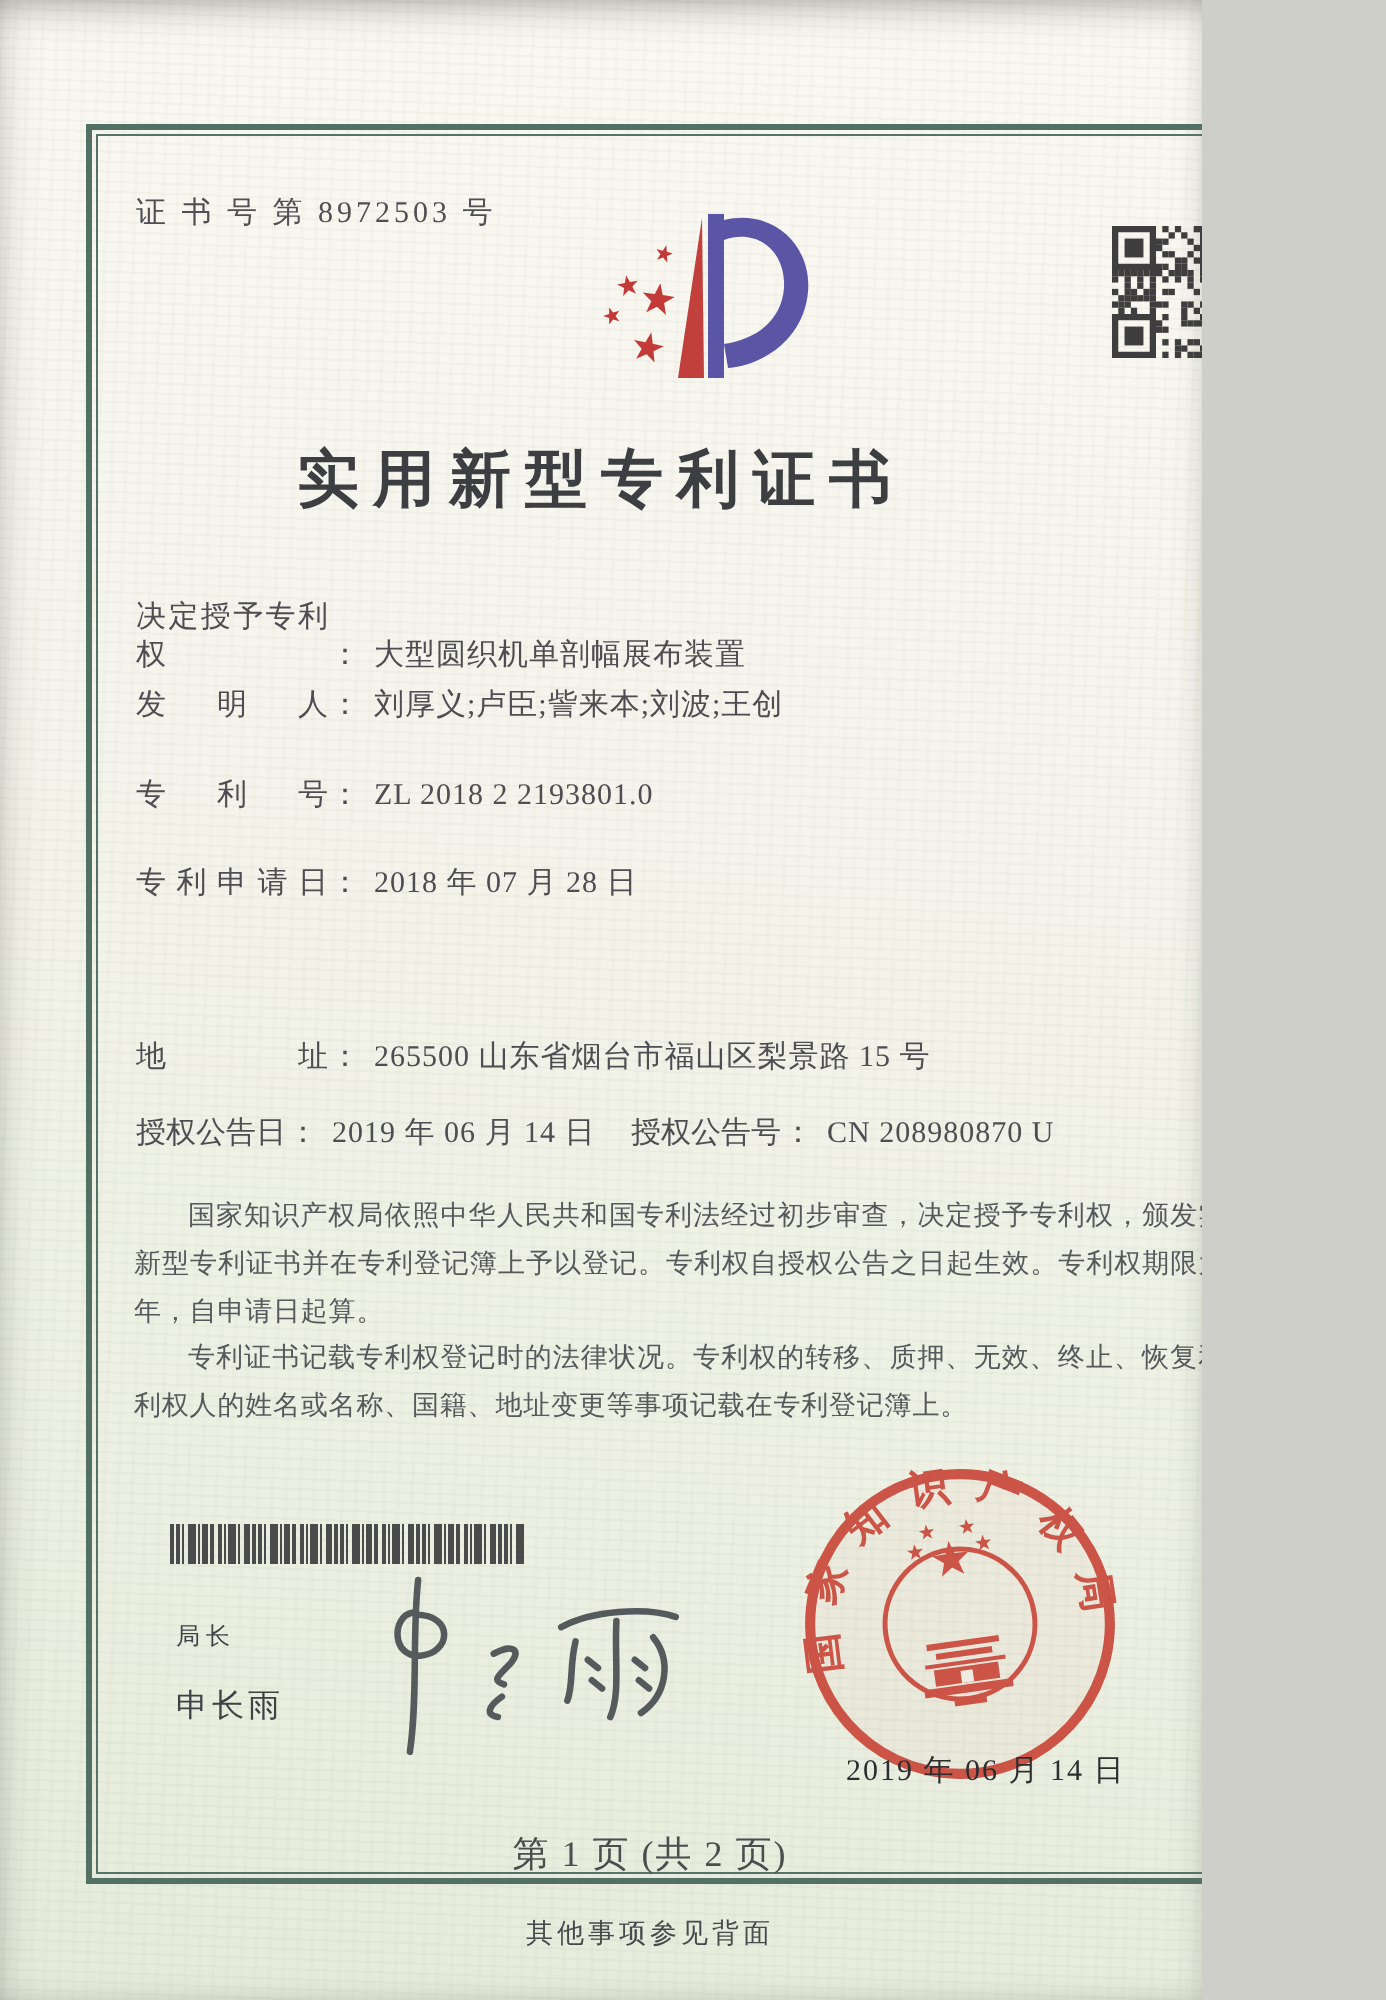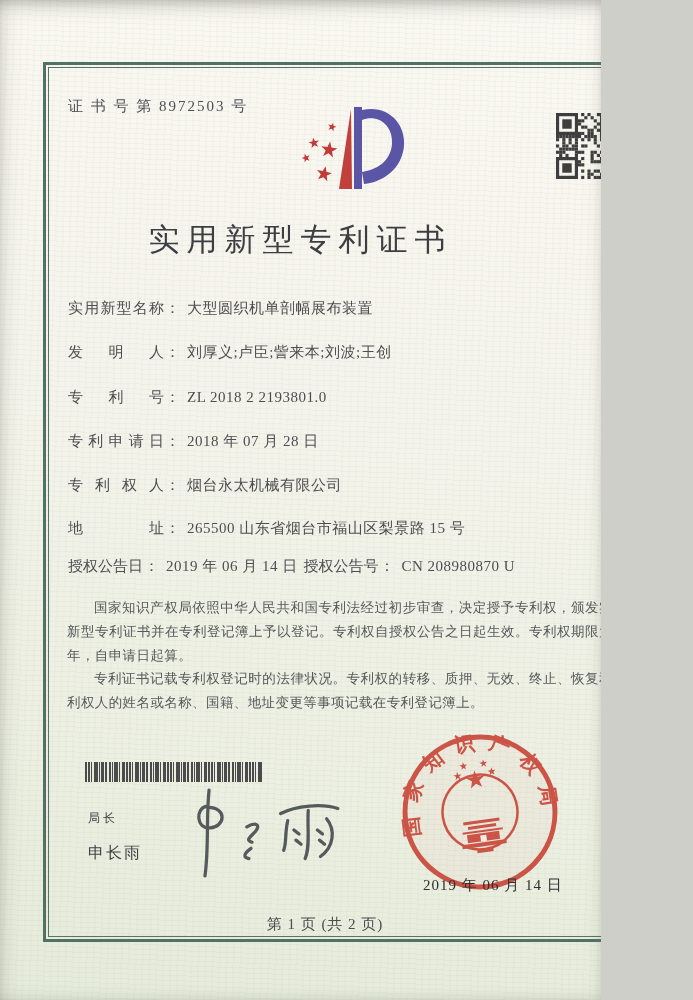--- a/index.html
+++ b/index.html
@@ -15,38 +15,38 @@
                 inset 0 -10px 16px -12px rgba(120,130,112,.3);
     font-family:"Liberation Serif","DejaVu Serif",serif;
     color:#4a4a4a;
   }
   .frame{position:absolute;left:43px;top:62px;width:606px;height:874px;border:3px solid #537064;}
   .frame-inner{position:absolute;inset:2px;border:1px solid #56736a;}
   .cert-no{position:absolute;left:68px;top:97px;font-size:15px;letter-spacing:2px;color:#4f4f54;}
   .logo{position:absolute;left:282px;top:102px;}
   .qr{position:absolute;left:556px;top:113px;}
   .title{position:absolute;left:0;right:0;top:219px;text-align:center;
-         font-size:31px;font-weight:normal;letter-spacing:7px;color:#3c3e41;}
+         font-size:31px;font-weight:bold;letter-spacing:7px;color:#3c3e41;}
   .field{position:absolute;left:68px;font-size:15px;color:#4e4e52;white-space:nowrap;}
   .lbl{display:inline-block;width:96px;text-align:justify;text-align-last:justify;white-space:normal;vertical-align:bottom;}
   .lbl5{display:inline-block;white-space:normal;vertical-align:bottom;}
   .colon{padding:0 7px 0 1px;}
   .val{letter-spacing:.5px;}
   .f0{top:299px}.f1{top:343px}.f2{top:388px}.f3{top:432px}.f4{top:476px}.f5{top:519px}.f6{top:557px}
-  .pair2{margin-left:2px;}
+  .pair2{margin-left:14px;}
   .paras{position:absolute;left:67px;top:596px;width:560px;font-size:13.5px;line-height:1.76;
          color:#56585b;text-align:justify;}
   .paras p{margin:0;text-indent:2em;letter-spacing:.4px;}
   .barcode{position:absolute;left:85px;top:762px;}
   .officer-title{position:absolute;left:88px;top:810px;font-size:12px;letter-spacing:3px;color:#3f4245;}
   .officer-name{position:absolute;left:88px;top:843px;font-size:16px;letter-spacing:2px;color:#3f4245;}
   .sig{position:absolute;left:193px;top:788px;}
   .seal{position:absolute;left:399px;top:731px;width:162px;height:162px;transform:rotate(-8deg);opacity:.92;}
   .seal-date{position:absolute;left:423px;top:876px;font-size:15px;letter-spacing:1px;color:#2e2e30;}
-  .page-no{position:absolute;left:120px;top:915px;width:410px;text-align:center;font-size:15px;color:#4b4d4f;letter-spacing:1px;}
+  .page-no{position:absolute;left:120px;top:915px;width:410px;text-align:center;font-size:18px;color:#4b4d4f;letter-spacing:1px;}
   .back-note{position:absolute;left:120px;top:958px;width:410px;text-align:center;font-size:13.5px;color:#474a4c;letter-spacing:2px;}
 </style>
 </head>
 <body>
 
 <div class="page">
 
   <div class="frame">
     <div class="frame-inner"></div>
   </div>
@@ -212,33 +212,30 @@
       <path d="M42,0 h21 v21 h-21 z M45,3 v15 h15 v-15 z"></path>
       <rect x="48" y="6" width="9" height="9"></rect>
       <path d="M0,42 h21 v21 h-21 z M3,45 v15 h15 v-15 z"></path>
       <rect x="6" y="48" width="9" height="9"></rect>
     </g>
   </svg>
 
   <div class="title">实用新型专利证书</div>
 
   <div class="field f0">
-    <span class="lbl">实用新型名称</span><span class="colon">：</span><span class="val">大型圆织机单剖幅展布装置</span>
+    <span class="lbl">决定授予专利权</span><span class="colon">：</span><span class="val">大型圆织机单剖幅展布装置</span>
   </div>
   <div class="field f1">
     <span class="lbl">发明人</span><span class="colon">：</span><span class="val">刘厚义;卢臣;訾来本;刘波;王创</span>
   </div>
   <div class="field f2">
     <span class="lbl">专利号</span><span class="colon">：</span><span class="val">ZL 2018 2 2193801.0</span>
   </div>
   <div class="field f3">
     <span class="lbl">专利申请日</span><span class="colon">：</span><span class="val">2018 年 07 月 28 日</span>
-  </div>
-  <div class="field f4">
-    <span class="lbl">专利权人</span><span class="colon">：</span><span class="val">烟台永太机械有限公司</span>
   </div>
   <div class="field f5">
     <span class="lbl">地址</span><span class="colon">：</span><span class="val">265500 山东省烟台市福山区梨景路 15 号</span>
   </div>
   <div class="field f6">
     <span>
       <span class="lbl5">授权公告日</span><span class="colon">：</span><span class="val">2019 年 06 月 14 日</span>
     </span>
     <span class="pair2">
       <span class="lbl5">授权公告号</span><span class="colon">：</span><span class="val">CN 208980870 U</span>
@@ -348,14 +345,15 @@
       <path d="M64,101 h32 v8 h-32 z"></path>
       <path d="M77,103 h6 v6 h-6 z" fill="#f2ece2"></path>
       <path d="M58,110 h44 v4 h-44 z"></path>
       <path d="M72,116 h16 v4 h-16 z"></path>
     </g>
   </svg>
 
   <div class="seal-date">2019 年 06 月 14 日</div>
 
   <div class="page-no">第 1 页 (共 2 页)</div>
+  <div class="back-note">其他事项参见背面</div>
 
 </div>
 
 </body></html>

